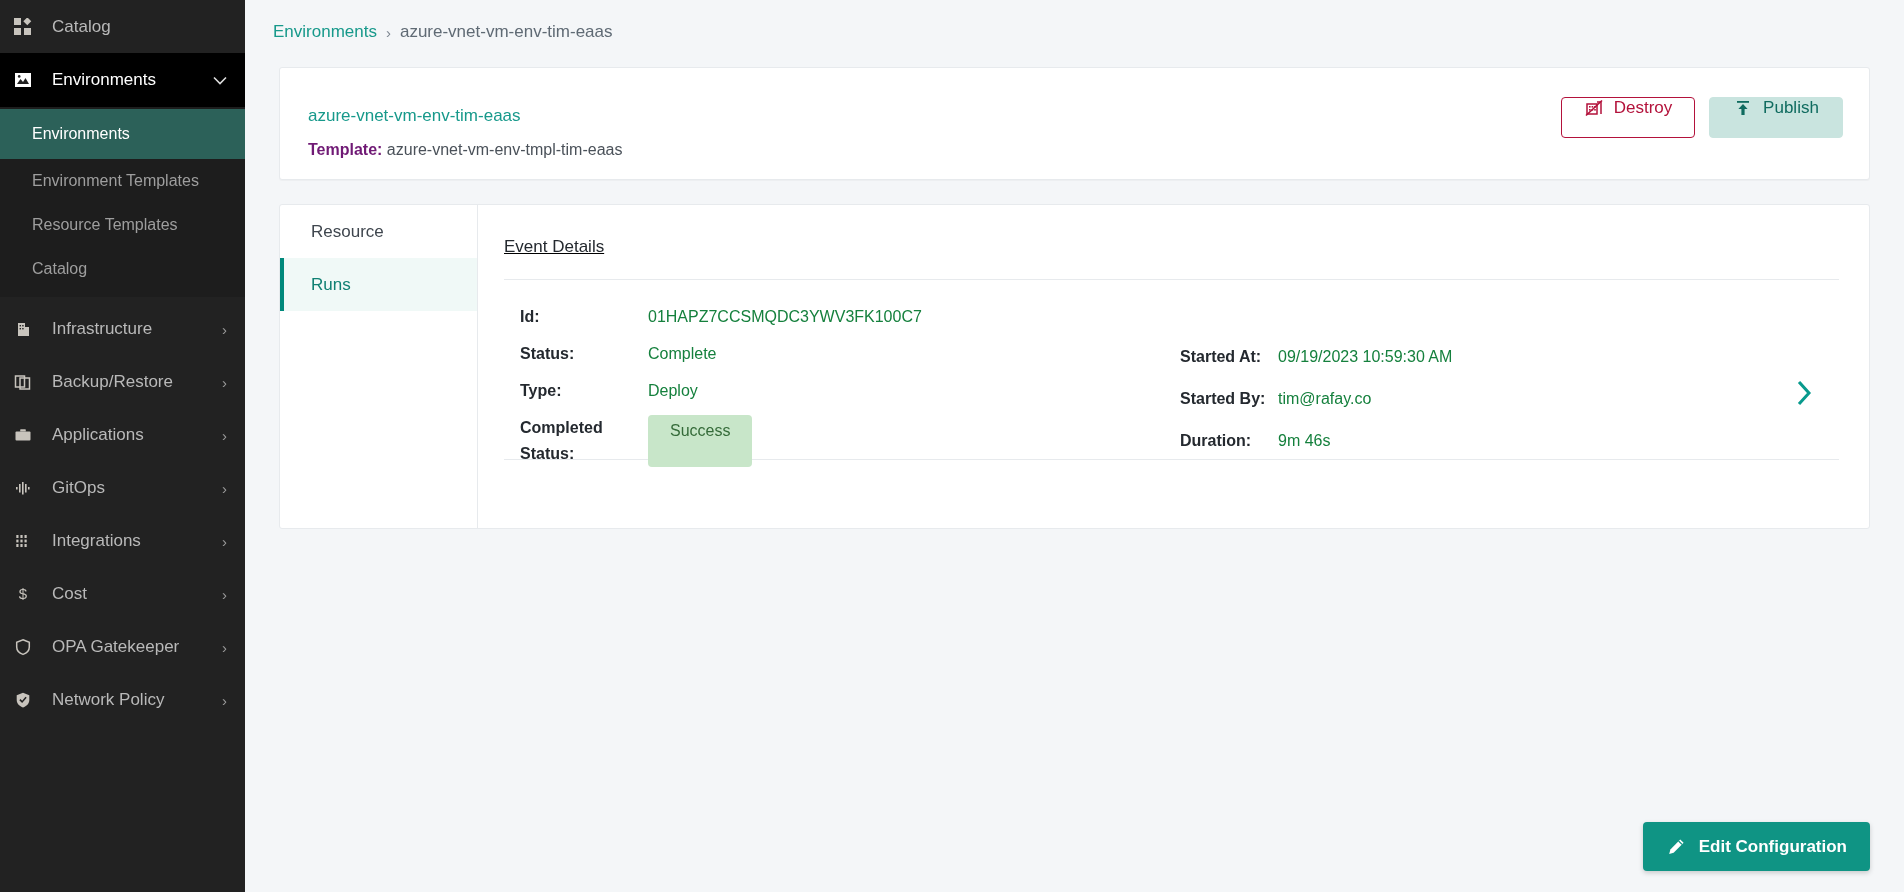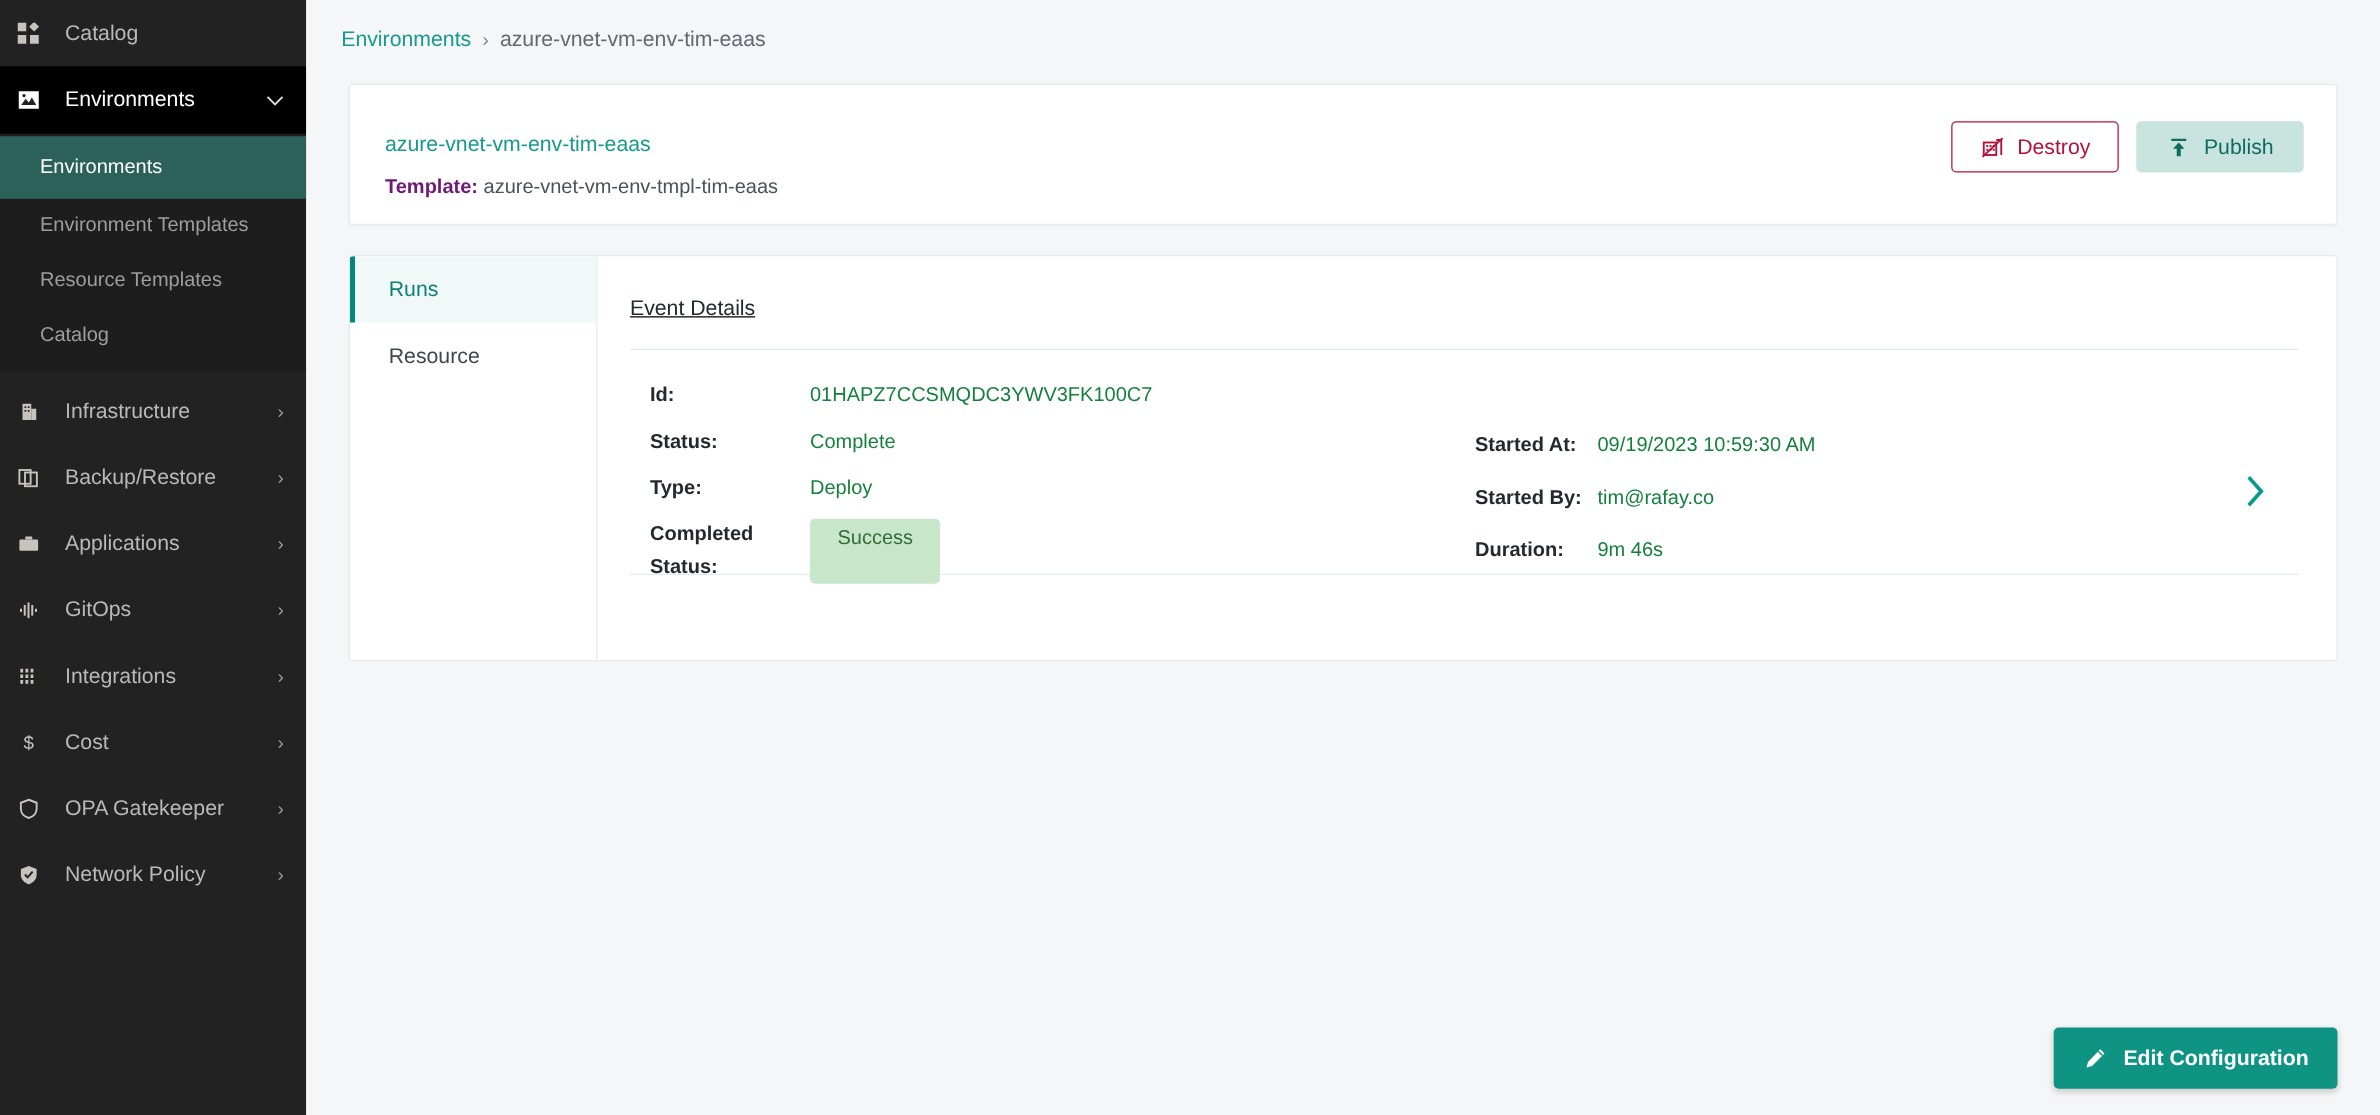--- a/index.html
+++ b/index.html
@@ -94,21 +94,21 @@
     font-size: 16px; color: #4a5159;
   }
   .card-tmpl b { color: #701a75; font-weight: bold; }
   .card-tmpl span.v { color: #4a5159; }
 
   .card-actions {
     position: absolute; right: 26px; top: 29px;
     display: flex; gap: 14px; align-items: center;
   }
   .btn {
-    display: flex; align-items: center; justify-content: center;
+    display: flex; justify-content: center;
     gap: 10px;
     height: 41px;
     border-radius: 4px;
     font-size: 17px;
     cursor: pointer;
     padding: 0 19px;
     white-space: nowrap;
   }
   .btn-destroy {
     background: #ffffff;
@@ -401,25 +401,25 @@
             </svg>
           </span>
           <span>Publish</span>
         </div>
       </div>
     </section>
 
     <section class="panel">
 
       <div class="tabcol">
+        <div class="tab">
+          <span>Resource</span>
+        </div>
         <div class="tab active">
           <span>Runs</span>
-        </div>
-        <div class="tab">
-          <span>Resource</span>
         </div>
       </div>
 
       <div class="detailcol">
         <div class="detail-head">Event Details</div>
 
         <div class="detail-body">
 
           <div class="kv-left">
             <div class="kv-row">

